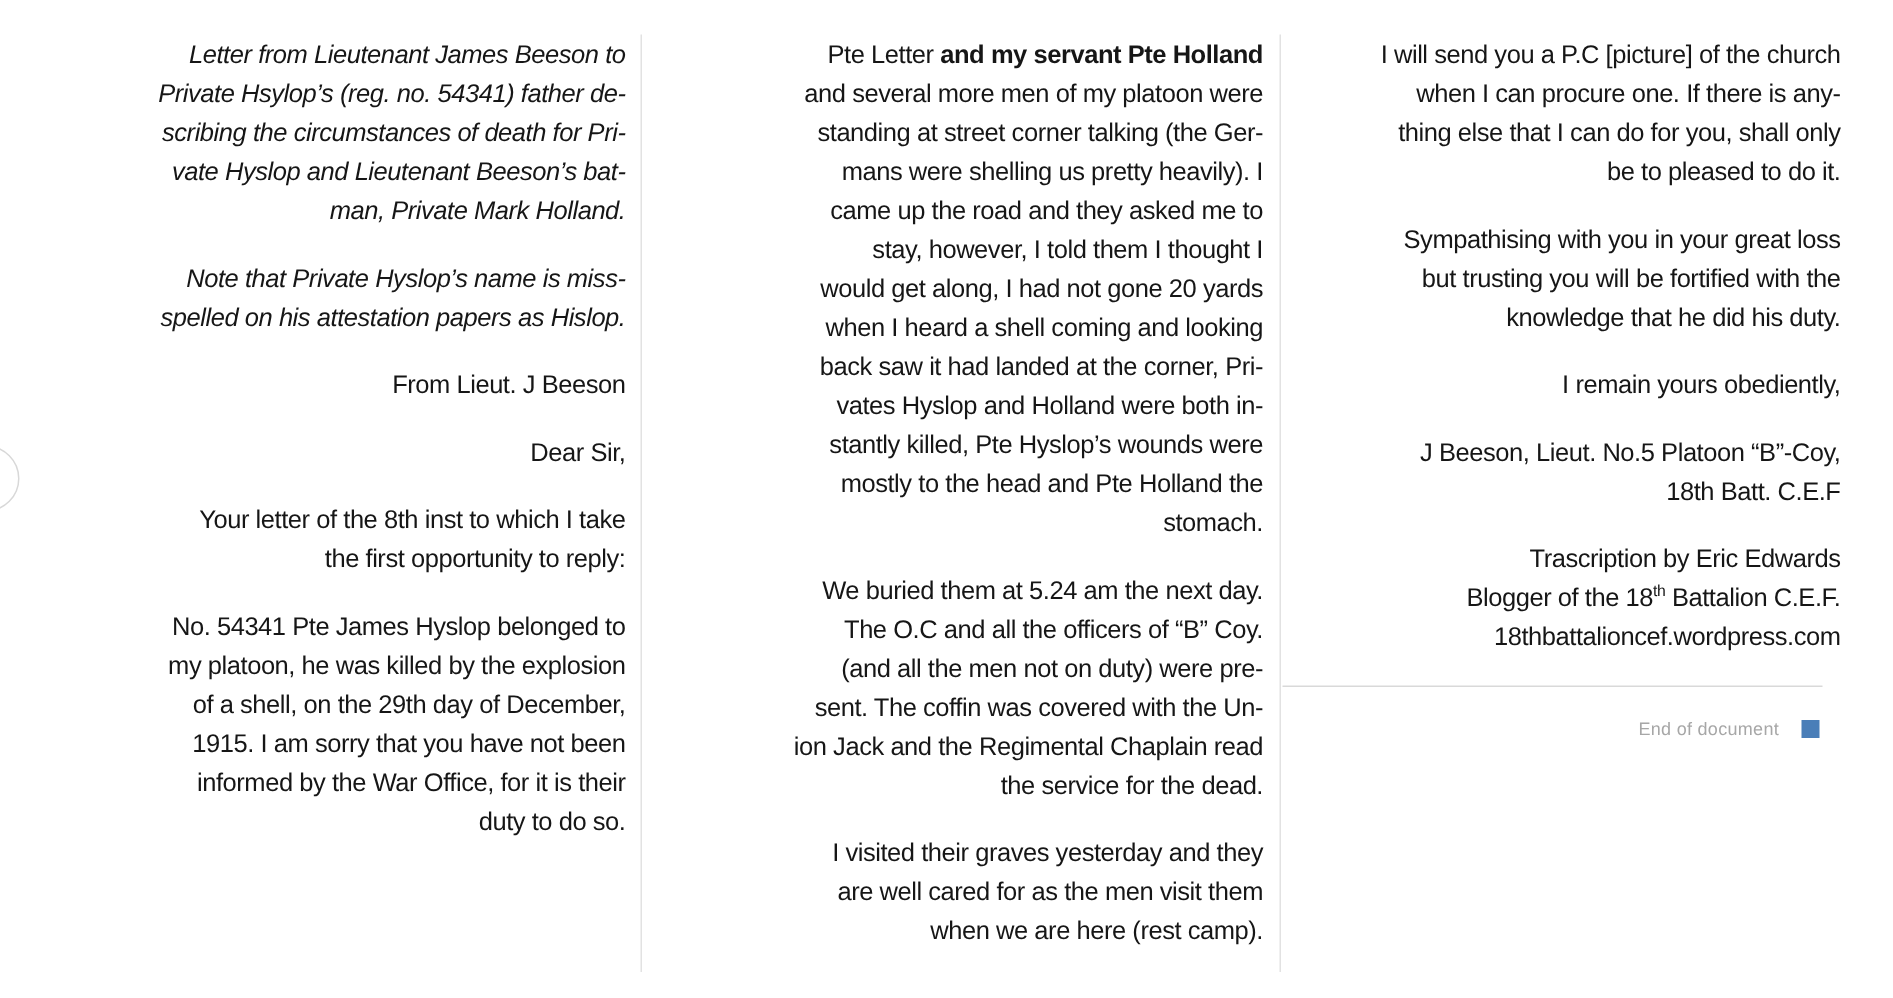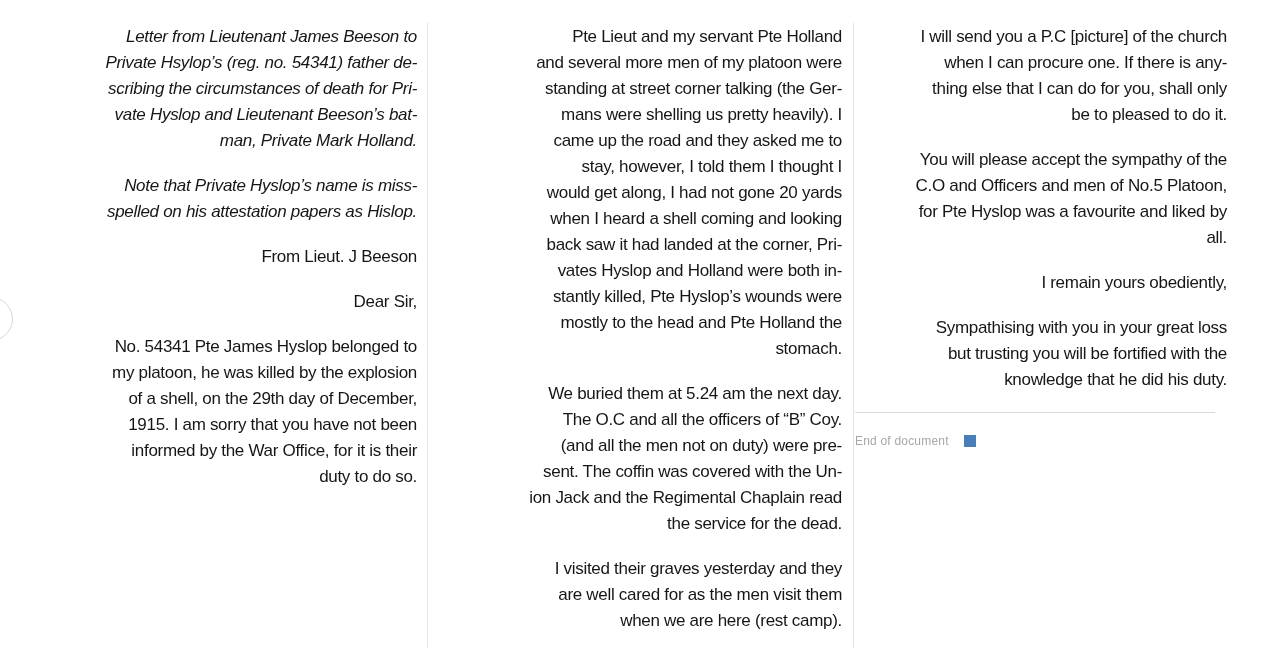--- a/index.html
+++ b/index.html
@@ -20,21 +20,21 @@
   }
   #col1 { left: 35px;  width: 382px; }
   #col2 { left: 460px; width: 382px; }
   #col3 { left: 855px; width: 372px; }
   .para {
     margin: 0 0 19px 0;
     white-space: pre-line;
     text-align: right;
   }
   .para.italic { font-style: italic; }
-  .para b { font-weight: normal; }
+  .para b { font-weight: bold; }
   sup { font-size: 0.62em; vertical-align: super; line-height: 0; }
   .vdiv {
     position: absolute;
     top: 23px;
     width: 1px;
     height: 625px;
     background: #e2e2e2;
   }
   #vdiv1 { left: 427px; }
   #vdiv2 { left: 853px; }
@@ -48,20 +48,21 @@
     border-radius: 50%;
     background: #ffffff;
     box-sizing: border-box;
   }
   .doc-footer {
     margin-top: 13px;
     width: 360px;
     border-top: 1px solid #d9d9d9;
     padding-top: 15px;
     display: flex;
+    justify-content: flex-end;
     align-items: center;
     white-space: normal;
   }
   .end-label {
     font-size: 12px;
     letter-spacing: 0.2px;
     color: #a7a7a7;
   }
   .end-marker {
     width: 12px;
@@ -82,30 +83,32 @@
 <div class="col" id="col1">
     <p class="para italic">Letter from Lieutenant James Beeson to
 Private Hsylop’s (reg. no. 54341) father de-
 scribing the circumstances of death for Pri-
 vate Hyslop and Lieutenant Beeson’s bat-
 man, Private Mark Holland.</p>
     <p class="para italic">Note that Private Hyslop’s name is miss-
 spelled on his attestation papers as Hislop.</p>
     <p class="para">From Lieut. J Beeson</p>
     <p class="para">Dear Sir,</p>
+    <p class="para">Your letter of the 8th inst to which I take
+the first opportunity to reply:</p>
     <p class="para">No. 54341 Pte James Hyslop belonged to
 my platoon, he was killed by the explosion
 of a shell, on the 29th day of December,
 1915. I am sorry that you have not been
 informed by the War Office, for it is their
 duty to do so.</p>
   </div>
 
 <div class="col" id="col2">
-    <p class="para"><span>Pte Lieut </span><b>and my servant Pte Holland</b><span>
+    <p class="para"><span>Pte Letter </span><b>and my servant Pte Holland</b><span>
 and several more men of my platoon were
 standing at street corner talking (the Ger-
 mans were shelling us pretty heavily). I
 came up the road and they asked me to
 stay, however, I told them I thought I
 would get along, I had not gone 20 yards
 when I heard a shell coming and looking
 back saw it had landed at the corner, Pri-
 vates Hyslop and Holland were both in-
 stantly killed, Pte Hyslop’s wounds were
@@ -120,25 +123,26 @@
     <p class="para">I visited their graves yesterday and they
 are well cared for as the men visit them
 when we are here (rest camp).</p>
   </div>
 
 <div class="col" id="col3">
     <p class="para">I will send you a P.C [picture] of the church
 when I can procure one. If there is any-
 thing else that I can do for you, shall only
 be to pleased to do it.</p>
-    <p class="para">You will please accept the sympathy of the
-C.O and Officers and men of No.5 Platoon,
-for Pte Hyslop was a favourite and liked by
-all.</p>
-    <p class="para">I remain yours obediently,</p>
     <p class="para">Sympathising with you in your great loss
 but trusting you will be fortified with the
 knowledge that he did his duty.</p>
+    <p class="para">I remain yours obediently,</p>
+    <p class="para">J Beeson, Lieut. No.5 Platoon “B”-Coy,
+18th Batt. C.E.F</p>
+    <p class="para"><span>Trascription by Eric Edwards
+Blogger of the 18</span><sup>th</sup><span> Battalion C.E.F.
+18thbattalioncef.wordpress.com</span></p>
   <div class="doc-footer">
     <span class="end-label">End of document</span>
     <span class="end-marker"></span>
   </div>
 </div>
 
 </body></html>

